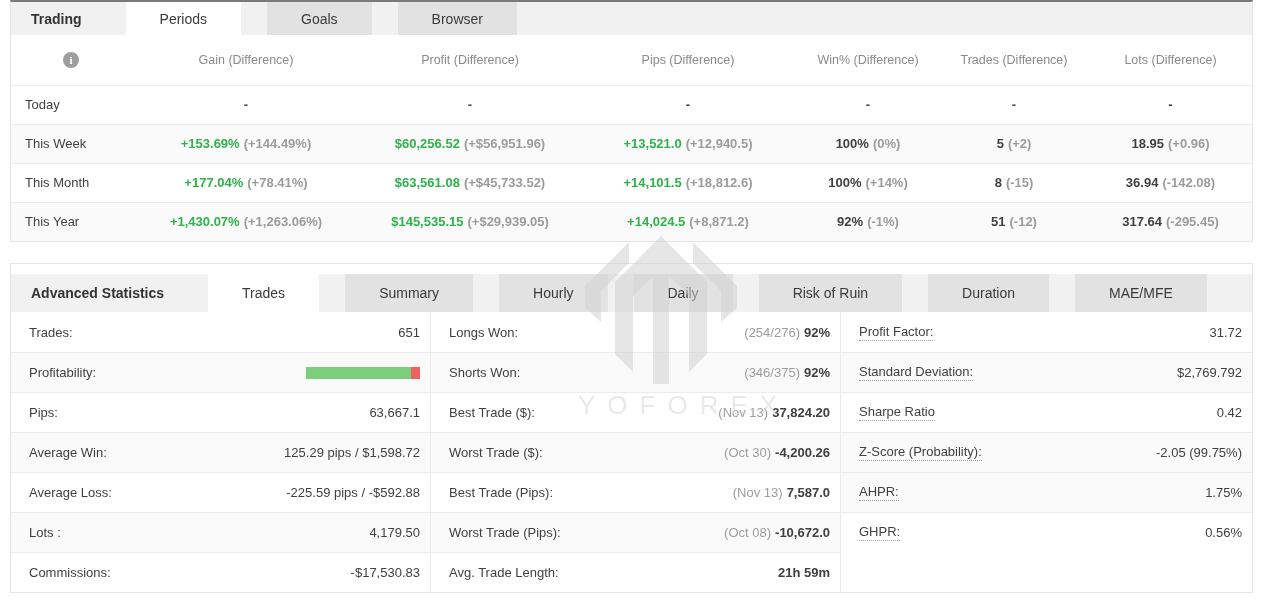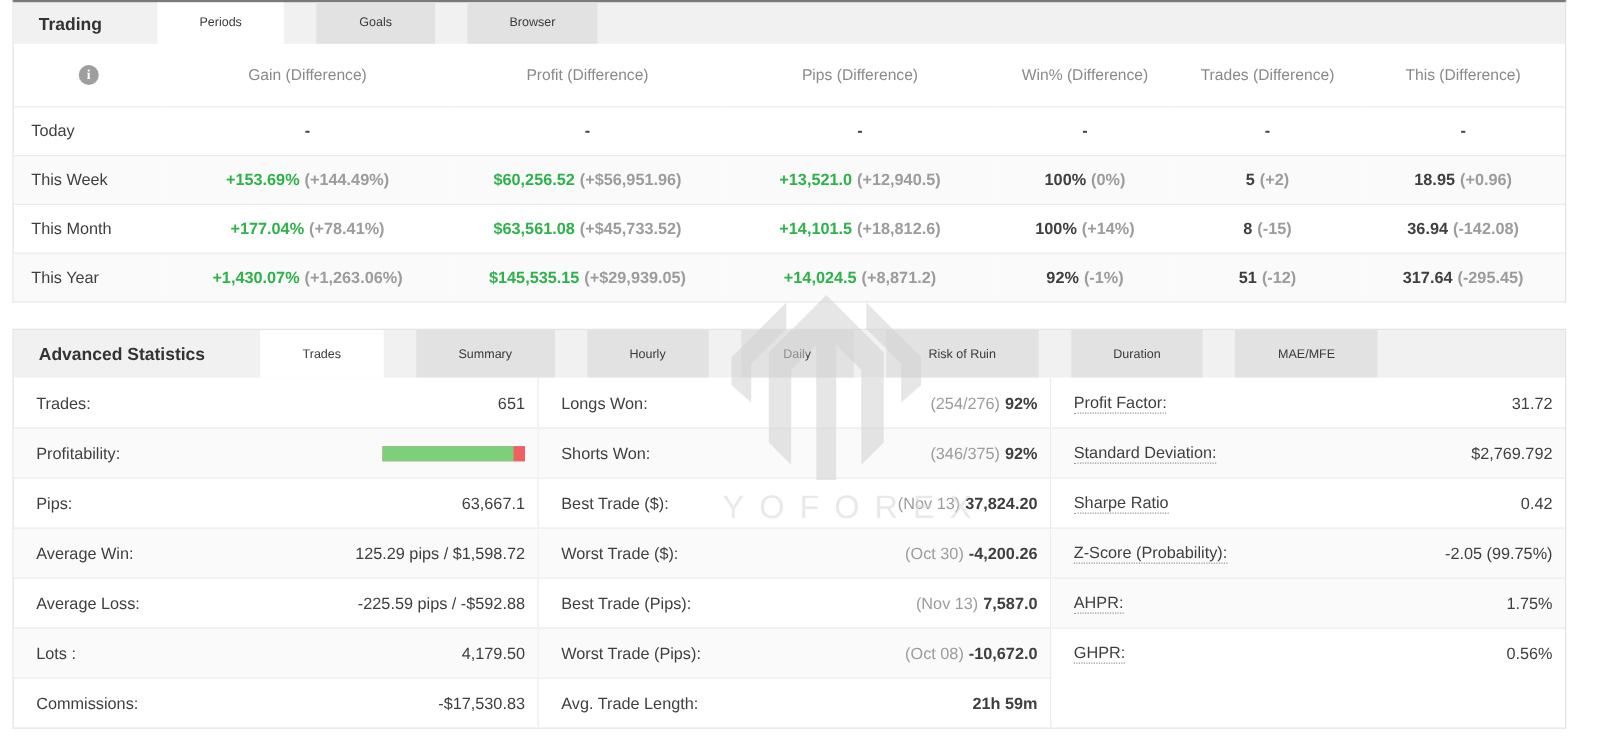--- a/index.html
+++ b/index.html
@@ -14,25 +14,25 @@
     font-family:"Liberation Sans","DejaVu Sans",sans-serif;font-size:13px;color:#3f3f3f;}
   .page{position:relative;width:1280px;height:600px;overflow:hidden;}
   .card{position:relative;margin-left:10px;width:1243px;background:#fff;
     border:1px solid #e4e4e4;}
   .card.top{border-top:2px solid #7a7a7a;}
   .card.bottom{margin-top:21px;}
 
   
   .tabstrip{display:flex;align-items:stretch;background:#f1f1f1;gap:24px;}
   .card.top .tabstrip{height:33px;}
-  .card.bottom .tabstrip{height:38px;}
+  .card.bottom .tabstrip{height:38px;margin-top:10px;}
   .strip-title{display:flex;align-items:center;padding:0 20px;font-weight:700;
     font-size:14px;color:#333;}
   .tab{display:flex;align-items:center;padding:0 34px;margin-right:2px;
-    background:#e2e2e2;color:#3a3a3a;font-size:10px;cursor:pointer;white-space:nowrap;}
+    background:#e2e2e2;color:#3a3a3a;font-size:14px;cursor:pointer;white-space:nowrap;}
   .tab.active{background:#ffffff;}
 
   
   table.periods{width:100%;border-collapse:collapse;table-layout:fixed;}
   table.periods th{height:50px;font-weight:400;font-size:12.5px;color:#8a8a8a;
     text-align:center;vertical-align:middle;}
   table.periods td{height:39px;text-align:center;vertical-align:middle;}
   table.periods tr{border-top:1px solid #ececec;}
   table.periods thead tr{border-top:none;}
   table.periods tbody tr:nth-child(even){background:#fafafa;}
@@ -98,21 +98,21 @@
       <thead>
         <tr>
           <th>
             <span class="info-icon">i</span>
           </th>
           <th>Gain (Difference)</th>
           <th>Profit (Difference)</th>
           <th>Pips (Difference)</th>
           <th>Win% (Difference)</th>
           <th>Trades (Difference)</th>
-          <th>This (Difference)</th>
+          <th>Lots (Difference)</th>
         </tr>
       </thead>
       <tbody>
         <tr>
           <td class="rowlabel">Today</td>
           <td><span class="main">-</span></td>
           <td><span class="main">-</span></td>
           <td><span class="main">-</span></td>
           <td><span class="main">-</span></td>
           <td><span class="main">-</span></td>

